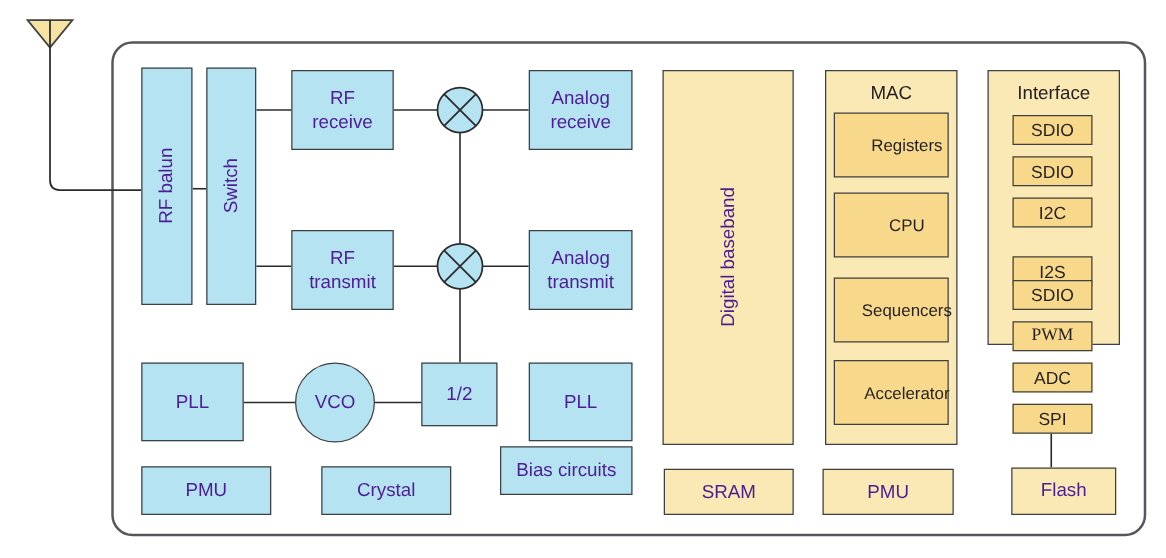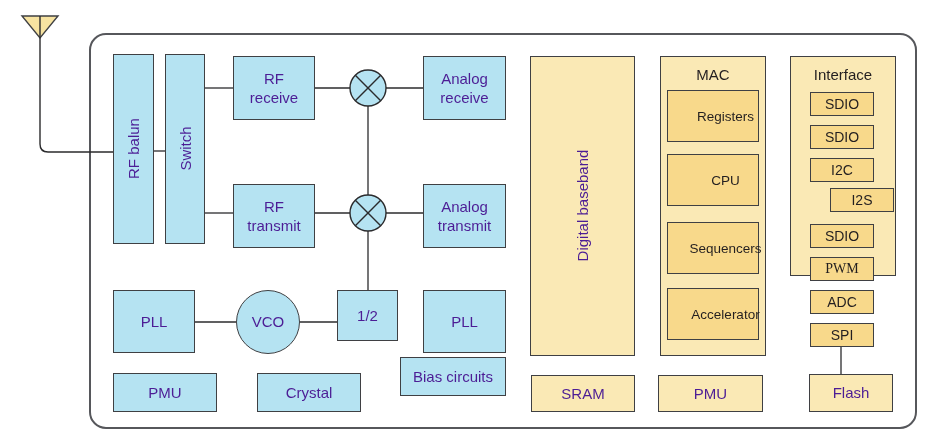--- a/index.html
+++ b/index.html
@@ -48,21 +48,21 @@
                  font-size:15px; color:#231f20; }
   .sub {
     position:absolute; box-sizing:border-box;
     border:1.3px solid #3f4043; background:#f8d98b;
     display:flex; align-items:center; justify-content:center;
     text-align:center; color:#231f20;
   }
   .c-mac  .sub { left:6px;  width:92px; height:52px; font-size:13.5px;padding-left:25px; }
   .m-0 { top:33px; }  .m-1 { top:97px; }  .m-2 { top:165px; } .m-3 { top:231px; }
   .c-iface .sub { left:19px; width:64px; height:24px; font-size:14px; }
-  .i-0 { top:35px; }  .i-1 { top:68px; }  .i-2 { top:101px; } .i-3 { top:131px;margin-left:20px; }
+  .i-0 { top:35px; }  .i-1 { top:68px; }  .i-2 { top:101px; } .i-3 { top:148px; }
   .i-4 { top:167px; } .i-5 { top:200px;font-family:Liberation Serif, serif; } .i-6 { top:233px; } .i-7 { top:266px; }
 </style>
 </head>
 <body>
 
 <div class="canvas">
 
   <svg class="layer" viewBox="0 0 933 446">
 
     <rect x="90" y="34" width="826" height="394" rx="16" fill="none" stroke="#56575b" stroke-width="2"></rect>

